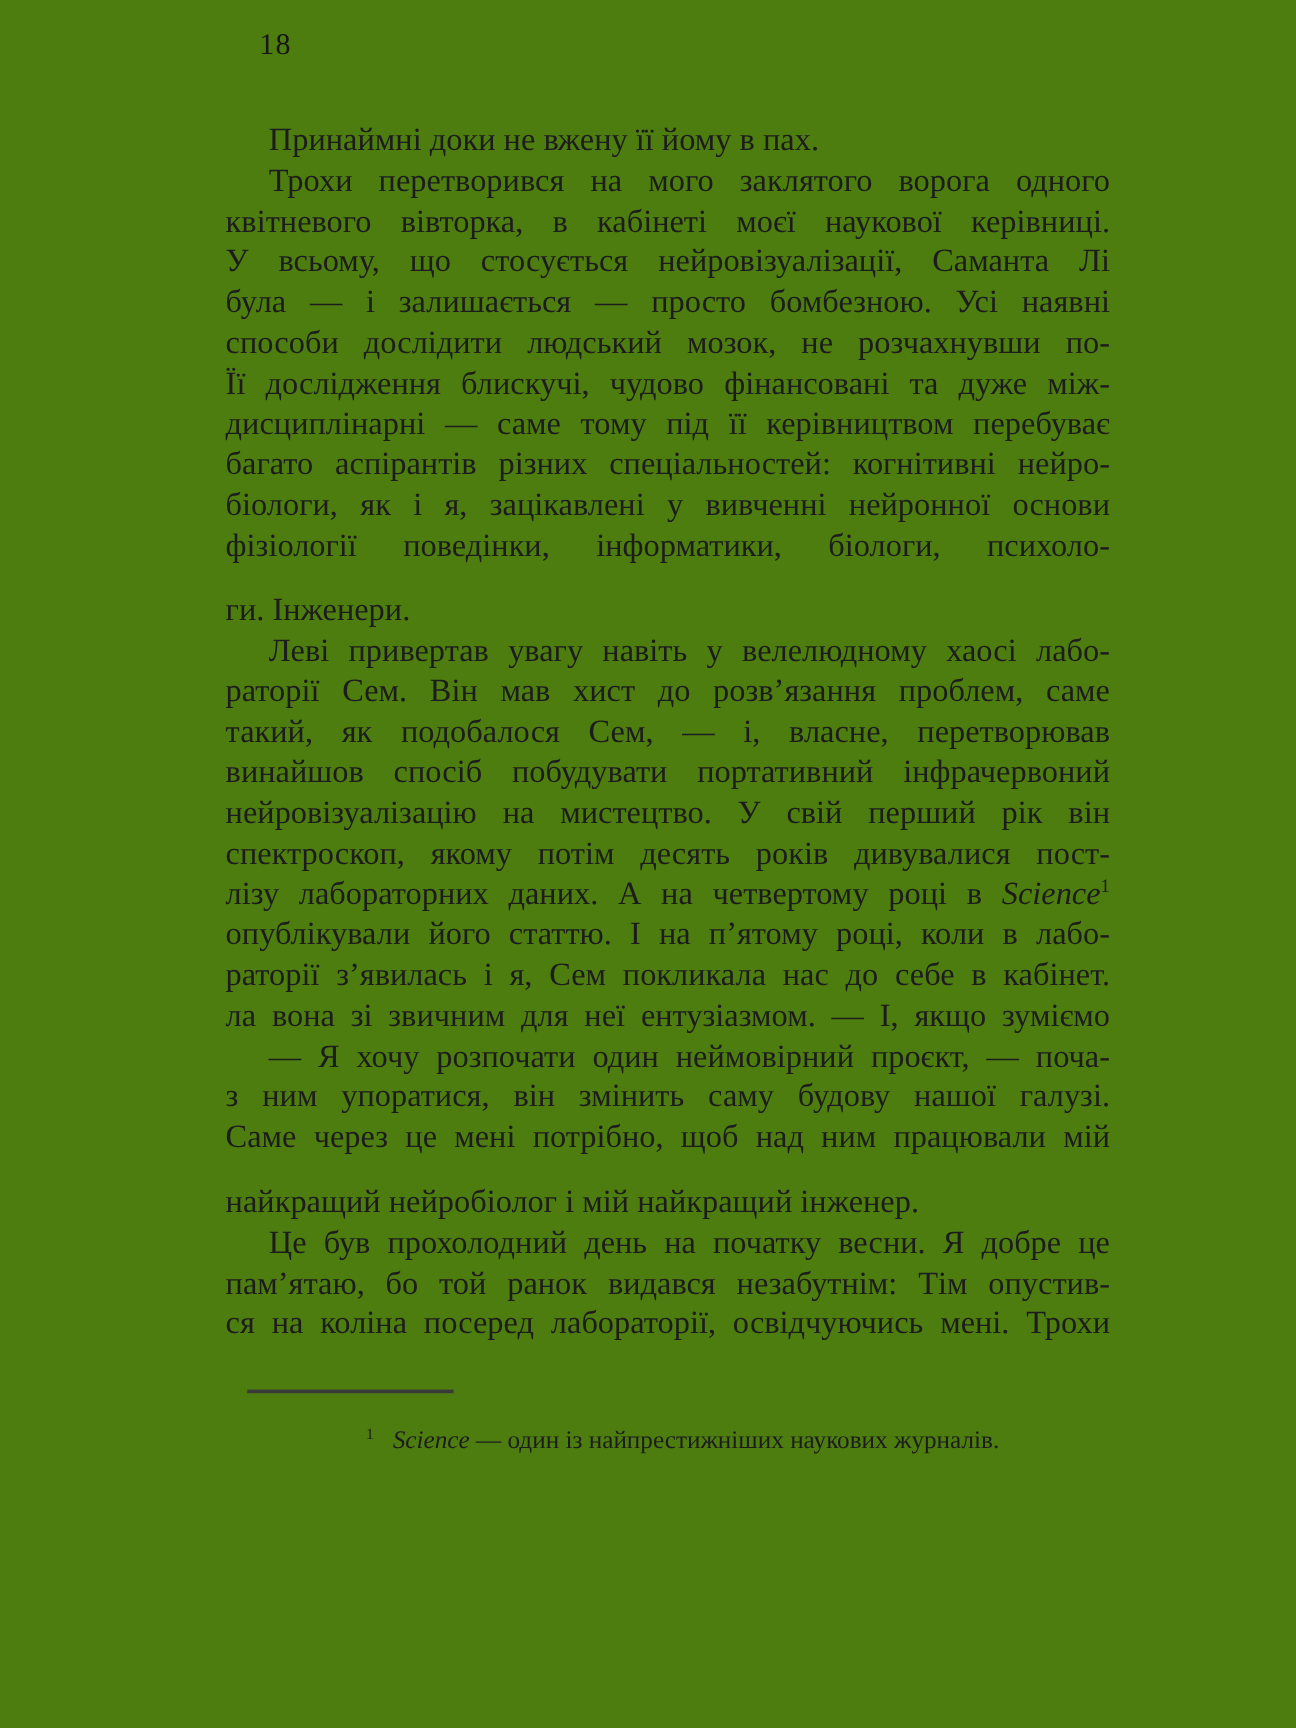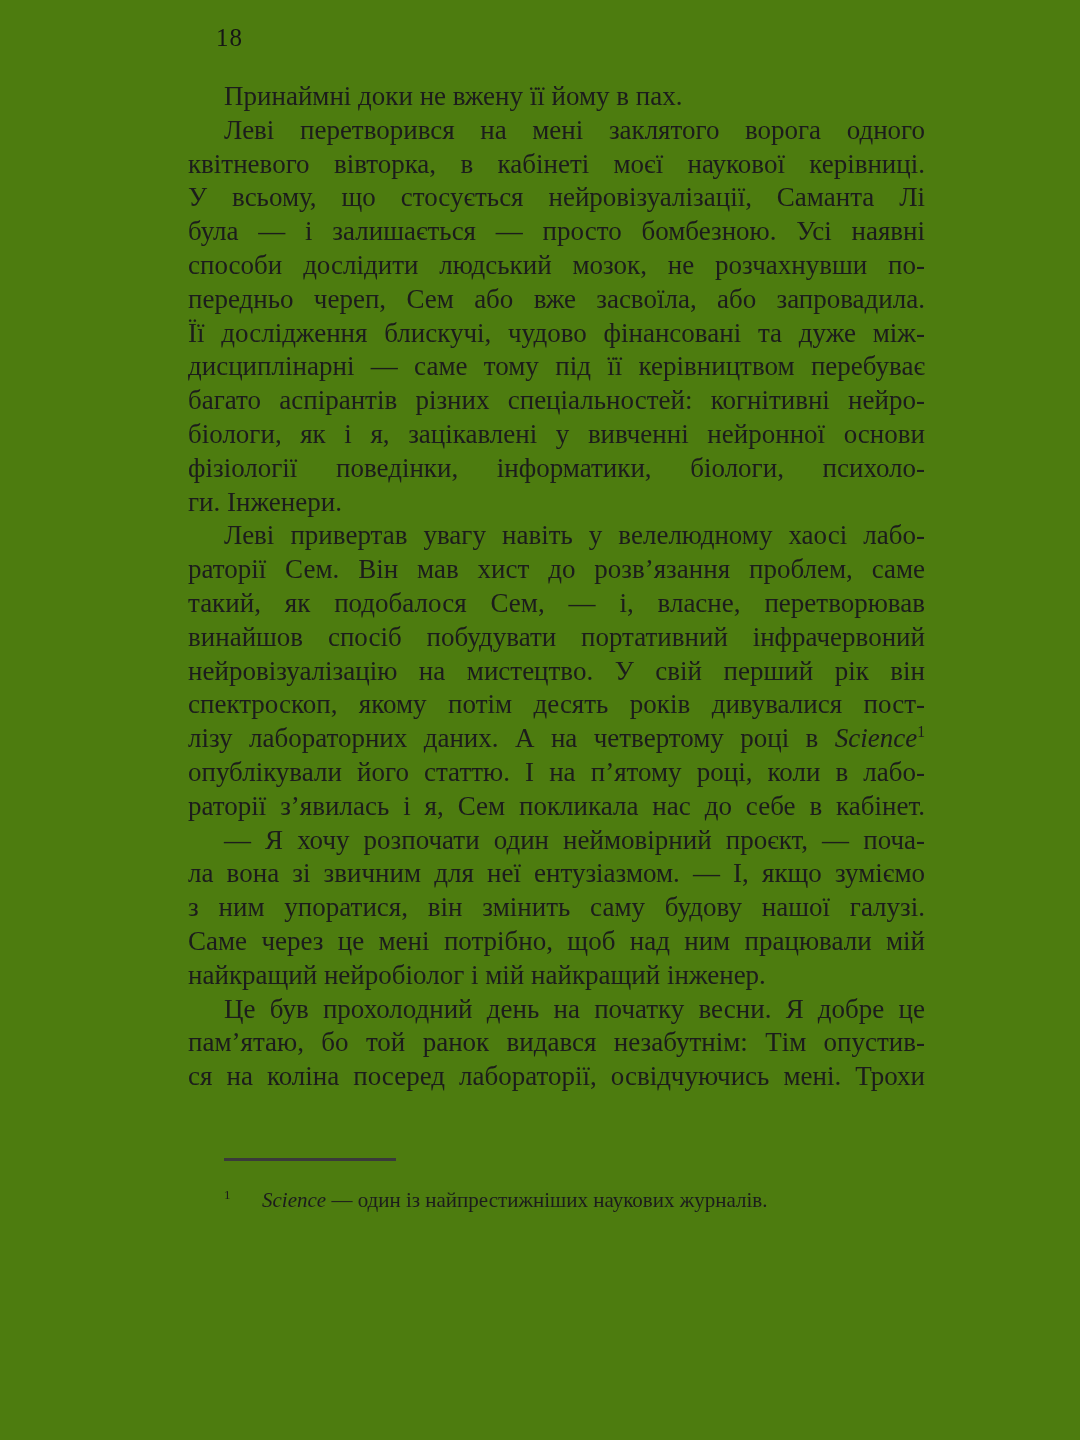--- a/index.html
+++ b/index.html
@@ -42,34 +42,36 @@
     text-align: justify;
     text-align-last: justify;
     text-justify: inter-word;
     white-space: normal;
   }
   .ln.first {
     text-indent: 36px;
   }
   .ln.last {
     text-align-last: left;
+    margin-top: 20px;
   }
   .it {
     font-style: italic;
   }
   .fn-ref {
     font-size: 0.58em;
     line-height: 0;
     vertical-align: super;
   }
   .footnote {
     position: absolute;
-    left: 224px;
+    left: 206px;
     top: 1158px;
     width: 710px;
+    text-align: center;
   }
   .fn-rule {
     width: 172px;
     height: 3px;
     background: #3a3a3a;
     margin: 0 0 20px 0;
   }
   .fn-line {
     font-size: 21px;
     line-height: 27px;
@@ -89,26 +91,25 @@
 
   <div class="page-number">18</div>
 
   <main class="text-block">
 
     <p class="para">
       <span class="ln first last">Принаймні доки не вжену її йому в пах.</span>
     </p>
 
     <p class="para">
-      <span class="ln first">Леві перетворився на мені заклятого ворога одного</span>
+      <span class="ln first">Трохи перетворився на мого заклятого ворога одного</span>
       <span class="ln">квітневого вівторка, в кабінеті моєї наукової керівниці.</span>
       <span class="ln">У всьому, що стосується нейровізуалізації, Саманта Лі</span>
       <span class="ln">була — і залишається — просто бомбезною. Усі наявні</span>
       <span class="ln">способи дослідити людський мозок, не розчахнувши по-</span>
-      <span class="ln">передньо череп, Сем або вже засвоїла, або запровадила.</span>
       <span class="ln">Її дослідження блискучі, чудово фінансовані та дуже між-</span>
       <span class="ln">дисциплінарні — саме тому під її керівництвом перебуває</span>
       <span class="ln">багато аспірантів різних спеціальностей: когнітивні нейро-</span>
       <span class="ln">біологи, як і я, зацікавлені у вивченні нейронної основи</span>
       <span class="ln">фізіології поведінки, інформатики, біологи, психоло-</span>
       <span class="ln last">ги. Інженери.</span>
     </p>
 
     <p class="para">
       <span class="ln first">Леві привертав увагу навіть у велелюдному хаосі лабо-</span>
@@ -116,22 +117,22 @@
       <span class="ln">такий, як подобалося Сем, — і, власне, перетворював</span>
       <span class="ln">винайшов спосіб побудувати портативний інфрачервоний</span>
       <span class="ln">нейровізуалізацію на мистецтво. У свій перший рік він</span>
       <span class="ln">спектроскоп, якому потім десять років дивувалися пост-</span>
       <span class="ln"><span>лізу лабораторних даних. А на четвертому році в </span><i class="it">Science</i><sup class="fn-ref">1</sup></span>
       <span class="ln">опублікували його статтю. І на п’ятому році, коли в лабо-</span>
       <span class="ln">раторії з’явилась і я, Сем покликала нас до себе в кабінет.</span>
     </p>
 
     <p class="para">
+      <span class="ln">ла вона зі звичним для неї ентузіазмом. — І, якщо зуміємо</span>
       <span class="ln first">— Я хочу розпочати один неймовірний проєкт, — поча-</span>
-      <span class="ln">ла вона зі звичним для неї ентузіазмом. — І, якщо зуміємо</span>
       <span class="ln">з ним упоратися, він змінить саму будову нашої галузі.</span>
       <span class="ln">Саме через це мені потрібно, щоб над ним працювали мій</span>
       <span class="ln last">найкращий нейробіолог і мій найкращий інженер.</span>
     </p>
 
     <p class="para">
       <span class="ln first">Це був прохолодний день на початку весни. Я добре це</span>
       <span class="ln">пам’ятаю, бо той ранок видався незабутнім: Тім опустив-</span>
       <span class="ln">ся на коліна посеред лабораторії, освідчуючись мені. Трохи</span>
     </p>

